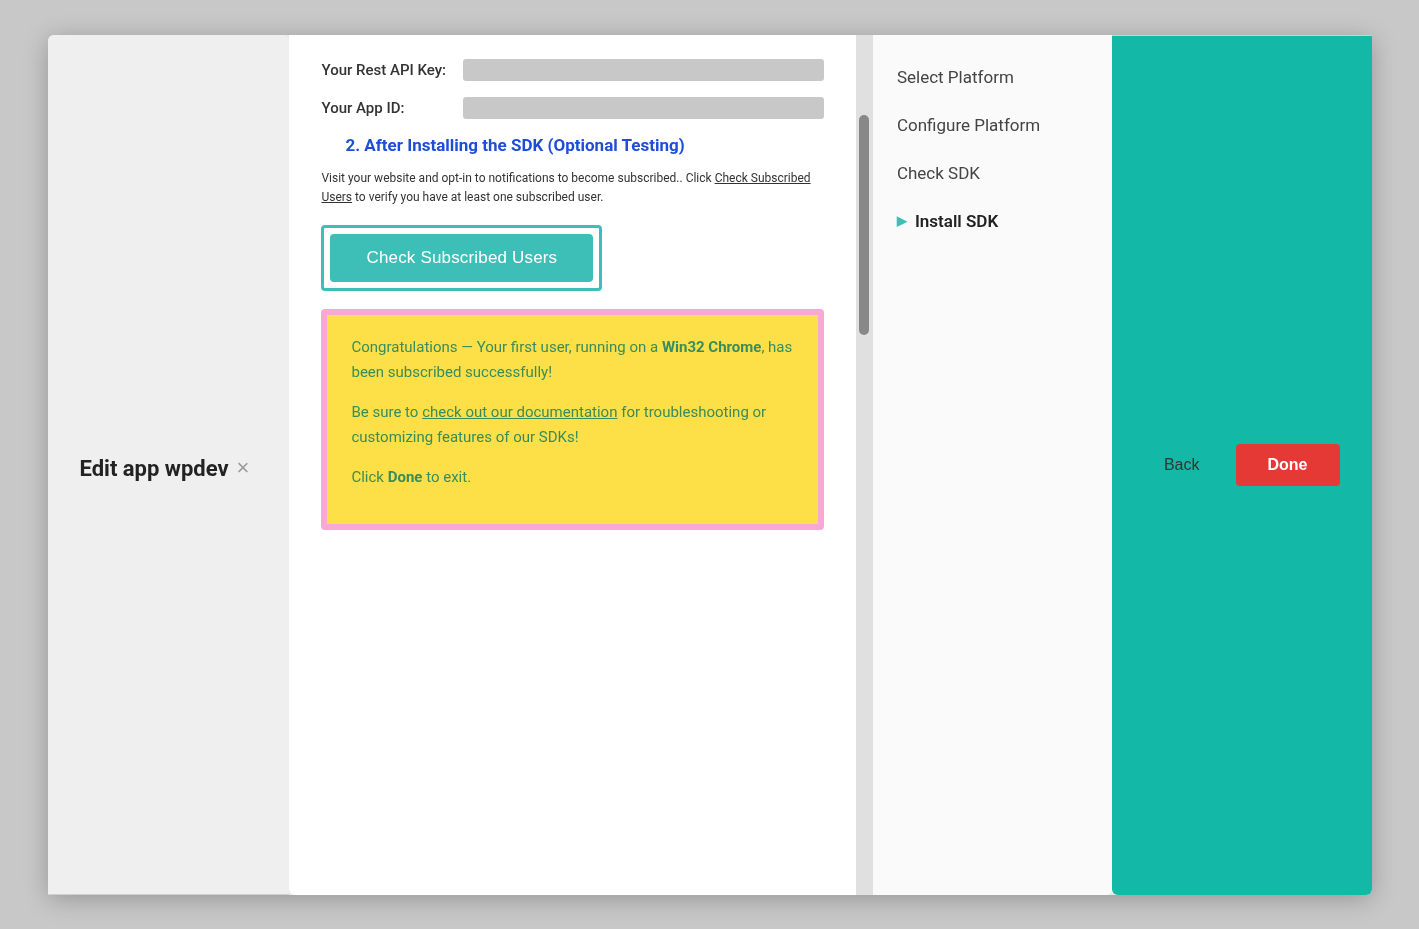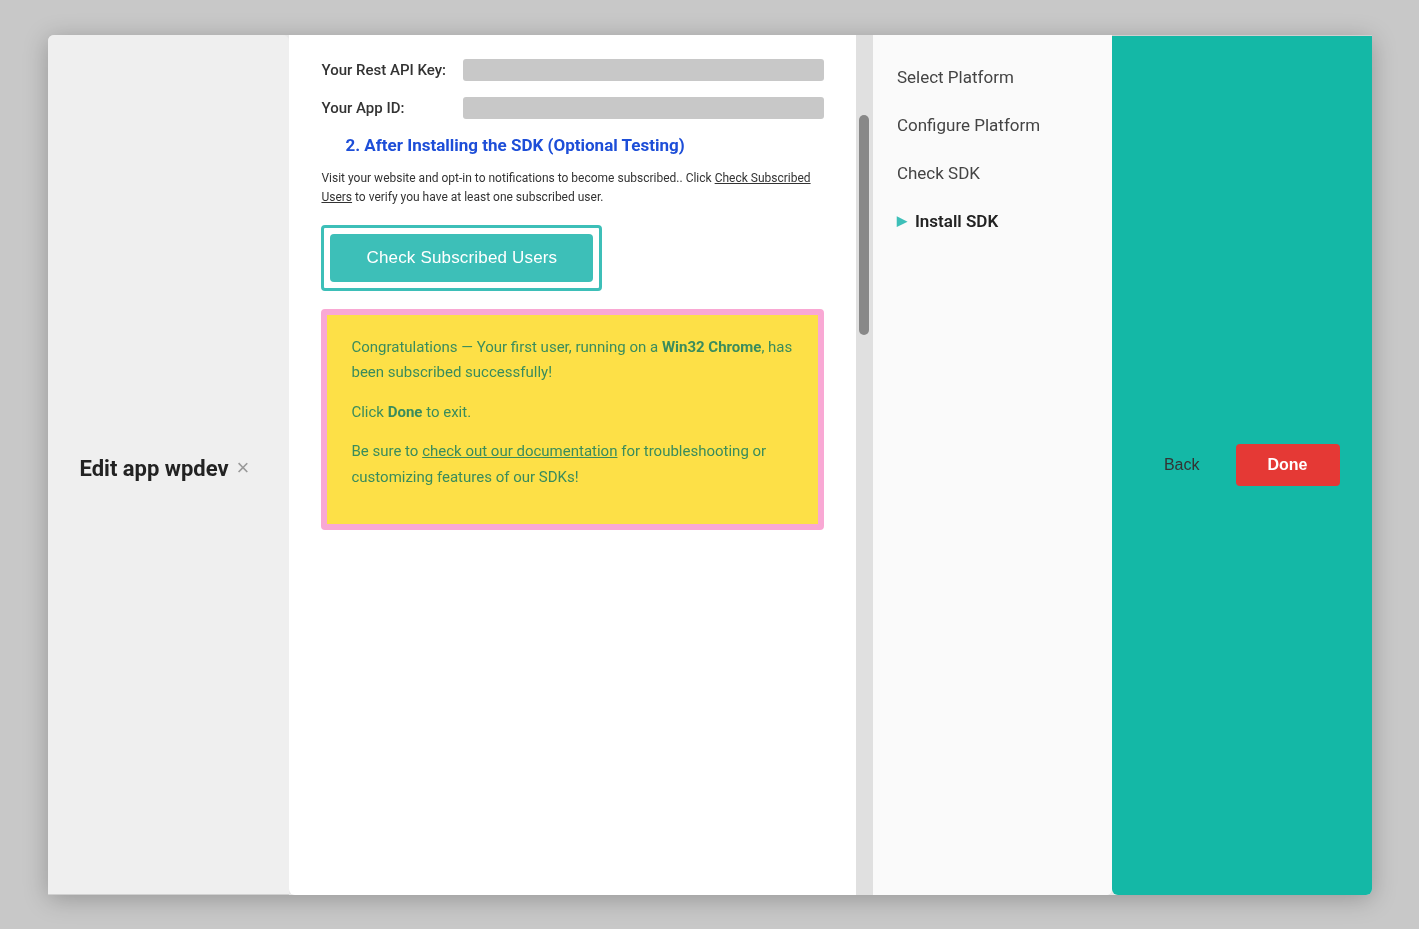--- a/index.html
+++ b/index.html
@@ -247,24 +247,24 @@
 
       <div class="check-btn-wrapper">
         <button class="check-btn">Check Subscribed Users</button>
       </div>
 
       <div class="success-box">
         <p class="success-text">
           <span>Congratulations — Your first user, running on a </span><strong>Win32 Chrome</strong><span>, has been subscribed successfully!</span>
         </p>
         <p class="success-text">
-          <span>Click </span><span class="done-word">Done</span><span> to exit.</span>
+          <span>Be sure to </span><a href="#">check out our documentation</a><span> for troubleshooting or customizing features of our SDKs!</span>
         </p>
         <p class="success-text">
-          <span>Be sure to </span><a href="#">check out our documentation</a><span> for troubleshooting or customizing features of our SDKs!</span>
+          <span>Click </span><span class="done-word">Done</span><span> to exit.</span>
         </p>
       </div>
     </div>
 
     <div class="scrollbar-track">
       <div class="scrollbar-thumb"></div>
     </div>
 
     <div class="sidebar">
       <div class="sidebar-item">

